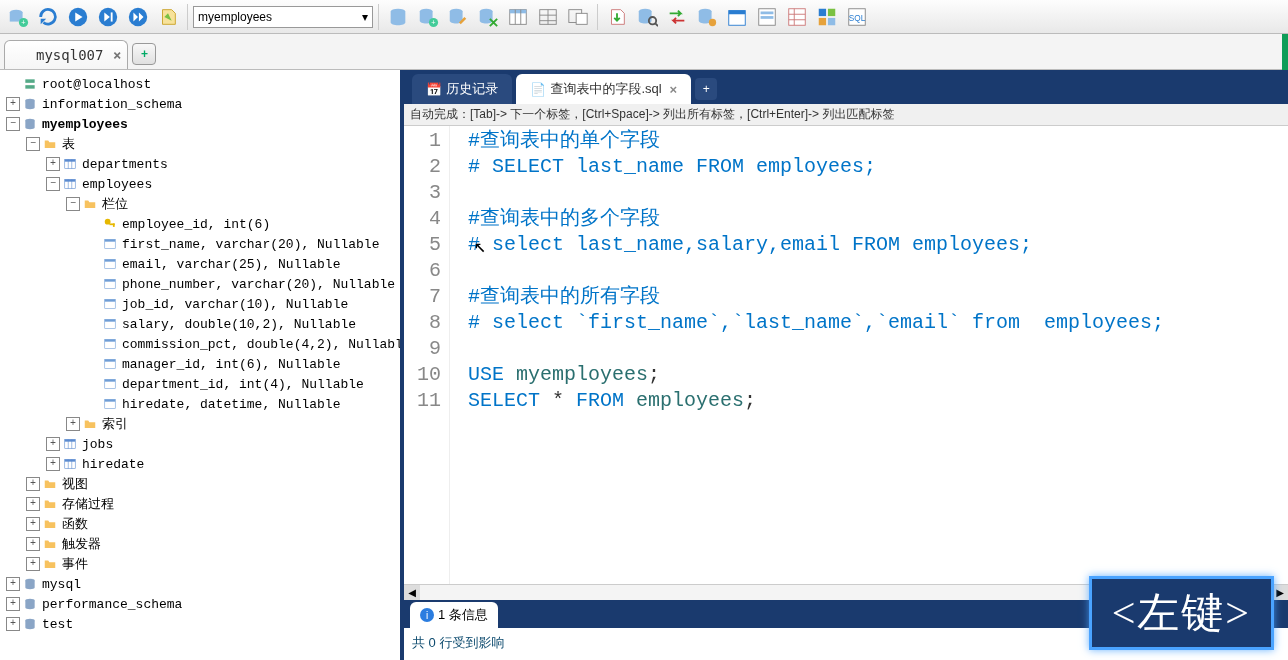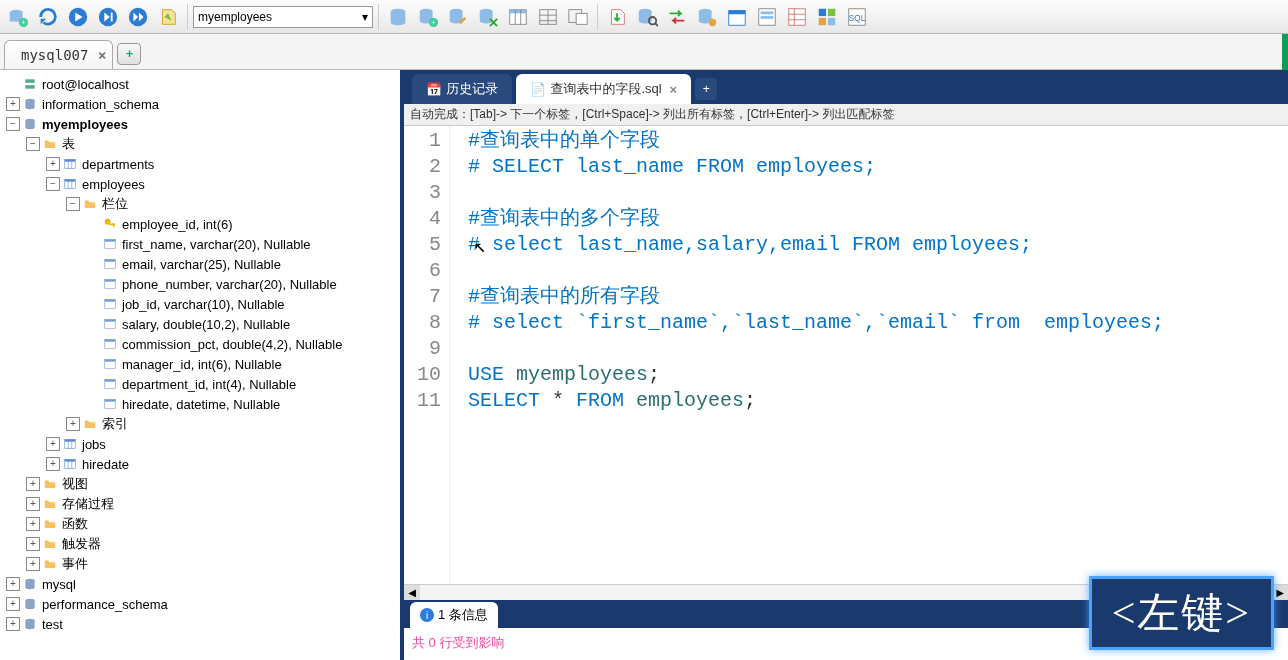--- a/index.html
+++ b/index.html
@@ -7,27 +7,27 @@
 
 .toolbar { height: 34px; background: linear-gradient(#fdfdfd, #e8e8e8); border-bottom: 1px solid #bbb; display: flex; align-items: center; padding: 0 4px; gap: 2px; }
 .tb-icon { width: 28px; height: 28px; display: inline-flex; align-items: center; justify-content: center; cursor: pointer; }
 .tb-icon svg { width: 22px; height: 22px; }
 .tb-sep { width: 1px; height: 26px; background: #ccc; margin: 0 3px; }
 .db-select { height: 22px; width: 180px; border: 1px solid #999; background: #fff; font-size: 12px; padding: 0 4px; display:flex; align-items:center; justify-content:space-between; }
 
 .right-accent { position:absolute; right:0; top:34px; height:36px; width:6px; background:#0f9d58; }
 
 .file-tabs { height: 36px; background: #f4f4f4; display: flex; align-items: flex-end; padding: 0 4px; border-bottom: 1px solid #bbb; }
-.file-tab { background: linear-gradient(#ffffff, #f5f5f5); border: 1px solid #aaa; border-bottom: none; border-radius: 6px 6px 0 0; padding: 6px 24px 6px 16px; font-family: "Consolas", monospace; font-size: 14px; color: #333; position: relative; margin-right: 4px; }
+.file-tab { background: linear-gradient(#ffffff, #f5f5f5); border: 1px solid #aaa; border-bottom: none; border-radius: 6px 6px 0 0; padding: 6px 24px 6px 31px; font-family: "Consolas", monospace; font-size: 14px; color: #333; position: relative; margin-right: 4px; }
 .file-tab .close-x { position: absolute; right: 6px; top: 6px; font-weight: bold; color: #777; cursor: pointer; }
 .add-tab-btn { width: 24px; height: 22px; margin-bottom:4px; background: linear-gradient(#f8f8f8, #e0e0e0); border: 1px solid #999; border-radius: 4px; display: flex; align-items: center; justify-content: center; color: #0a6; font-weight: bold; }
 
 .main { display: flex; height: calc(660px - 34px - 36px); }
 
-.sidebar { width: 404px; border-right: 4px solid #1a3a6e; background: #fff; overflow: auto; font-family: Liberation Sans, sans-serif; font-size: 13px; }
+.sidebar { width: 404px; border-right: 4px solid #1a3a6e; background: #fff; overflow: auto; font-family: Liberation Mono, monospace; font-size: 13px; }
 .tree { padding: 4px 0; }
 .tree-row { display: flex; align-items: center; height: 20px; white-space: nowrap; padding-right: 4px; }
 .exp { width: 14px; height: 14px; border: 1px solid #888; background:#fff; font-size: 10px; line-height: 12px; text-align: center; color: #555; margin-right: 2px; cursor: pointer; user-select:none; flex-shrink:0; }
 .exp.empty { border:none; background:transparent; }
 .ticon { width: 16px; height: 16px; margin-right: 4px; flex-shrink:0; display:inline-flex; align-items:center; justify-content:center; }
 .bold { font-weight: bold; }
 .ind { display:inline-block; flex-shrink:0; }
 
 .editor-pane { flex: 1; display: flex; flex-direction: column; background: #fff; min-width:0; }
 .editor-tabs { height: 34px; background: #1a3a6e; display: flex; align-items: flex-end; padding-left: 8px; }
@@ -47,21 +47,21 @@
 .ident { color: #2a6f6f; }
 .cursor-mark { position:absolute; pointer-events:none; }
 
 .hscroll { height: 16px; background: #eee; border-top: 1px solid #ccc; display:flex; align-items:center; }
 .hscroll .arrow { width:16px; height:16px; background:#ddd; display:flex; align-items:center; justify-content:center; font-size:10px; }
 .hscroll .track { flex:1; background:#f4f4f4; height:16px; }
 
 .info-tabs { height: 28px; background: #1a3a6e; display: flex; align-items: flex-end; padding-left: 6px; }
 .info-tab { background: #fff; border-radius: 6px 6px 0 0; padding: 4px 10px; font-size: 13px; display:flex; align-items:center; gap:4px; }
 .info-circle { width:14px; height:14px; border-radius:50%; background:#2b7de0; color:#fff; font-size:10px; display:inline-flex; align-items:center; justify-content:center; }
-.info-body { background: #fff; padding: 6px 8px; font-size: 13px; color: #ec4899; flex:0 0 auto; height:32px; }
+.info-body { background: #fff; padding: 6px 8px; font-size: 13px; color: #0c4a6e; flex:0 0 auto; height:32px; }
 
 .overlay-btn { position: absolute; right: 14px; bottom: 10px; background: #1a3a6e; color: #fff; font-size: 42px; padding: 6px 20px; border: 3px solid #4aa3ff; box-shadow: 0 0 8px rgba(74,163,255,0.8); font-family: "Microsoft YaHei"; letter-spacing:2px; }
 </style>
 </head>
 <body>
 
 <div class="toolbar">
   <span class="tb-icon">
       <svg viewBox="0 0 24 24">
         <ellipse cx="10" cy="7" rx="7" ry="3" fill="#8fbce6"></ellipse>

